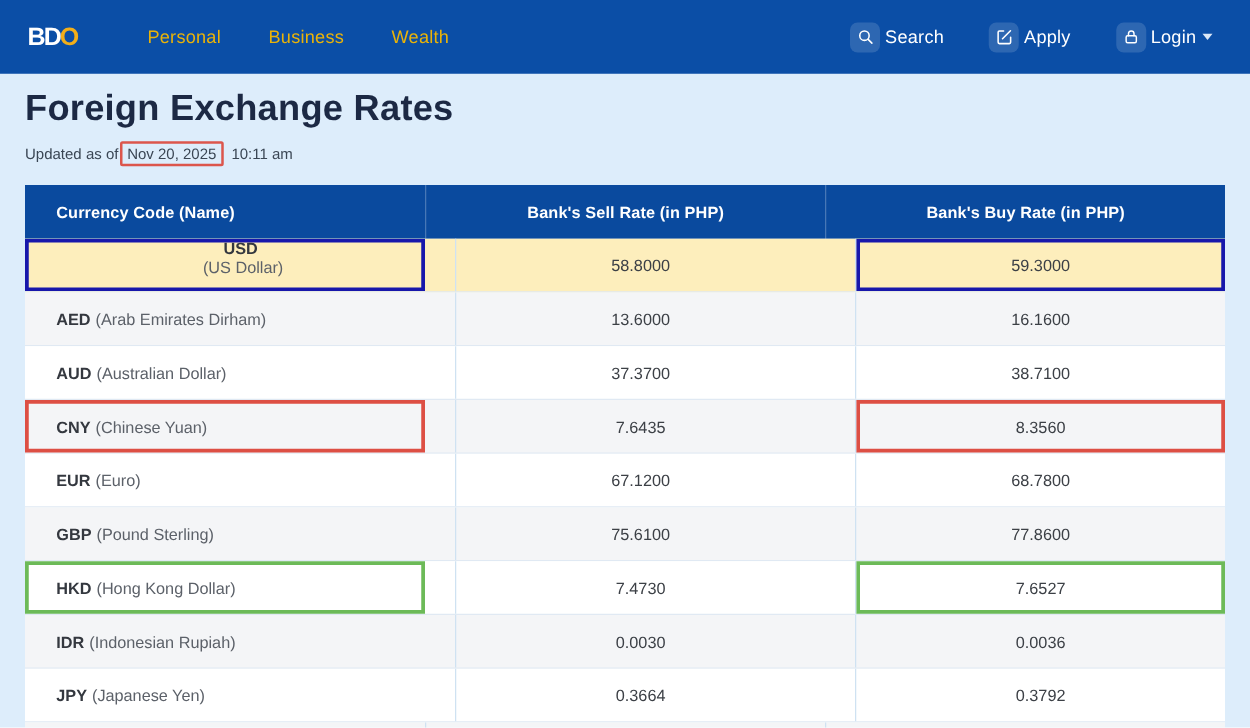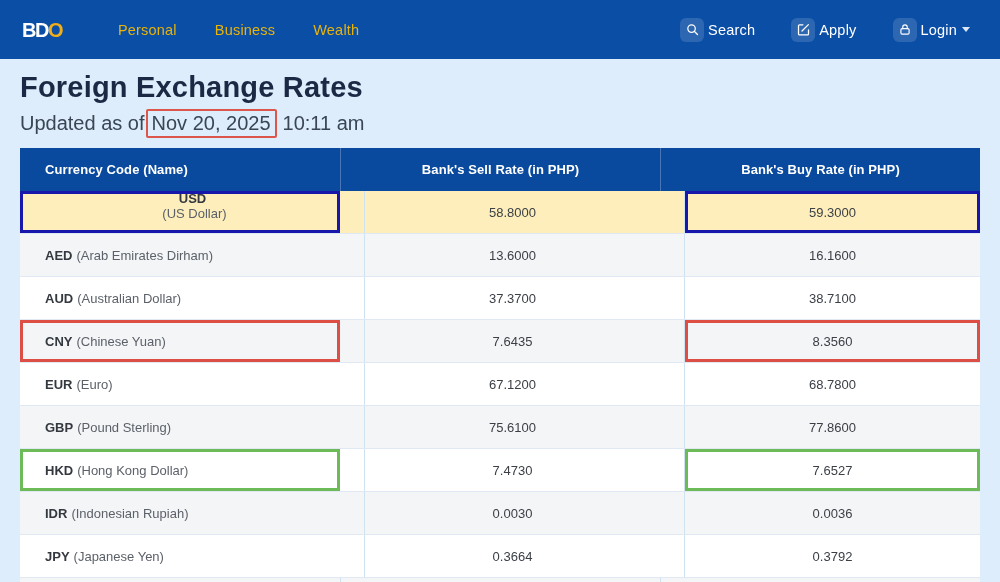--- a/index.html
+++ b/index.html
@@ -29,21 +29,21 @@
   }
   .caret {
     width:0; height:0; margin-left:1px;
     border-left:4px solid transparent; border-right:4px solid transparent;
     border-top:5px solid #dce8f7;
   }
 
   
   main { padding:12px 20px 0; }
   h1 { margin:0; font-size:29px; line-height:33px; font-weight:700; color:#1c2944; letter-spacing:.2px; }
-  .updated { margin-top:8px; font-size:20px; color:#3a4654; display:flex; align-items:center; height:22px;}
+  .updated { margin-top:8px; font-size:12px; color:#3a4654; display:flex; align-items:center; height:22px;}
   .date-box { border:2px solid #dc564c; border-radius:2px; padding:1px 4px; margin:0 6px 0 1px; }
 
   
   .fx-table { margin-top:14px; background:#fff; }
   .thead { display:grid; grid-template-columns:1fr 1fr 1fr; height:43px; background:#0a4a9e; }
   .th { color:#fff; font-size:13px; font-weight:700; display:flex; align-items:center; justify-content:center; letter-spacing:.1px;}
   .th-left { justify-content:flex-start; padding-left:25px; }
   .th + .th { border-left:1px solid rgba(255,255,255,.25); }
 
   .tr { display:grid; grid-template-columns:1fr 1fr 1fr; height:43px; border-bottom:1px solid #e0e9f3; }

